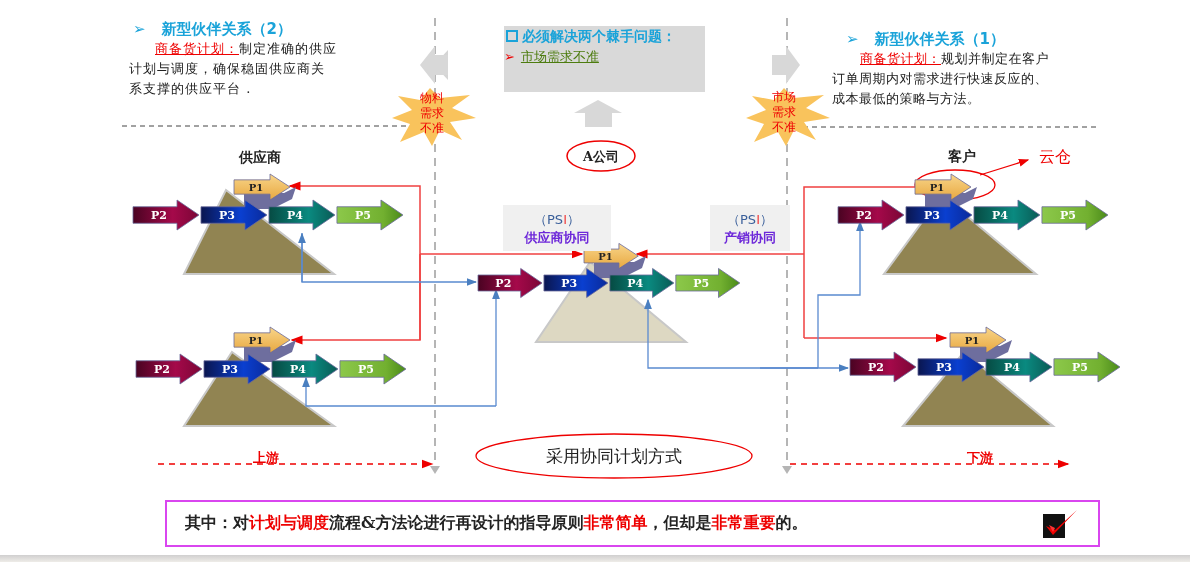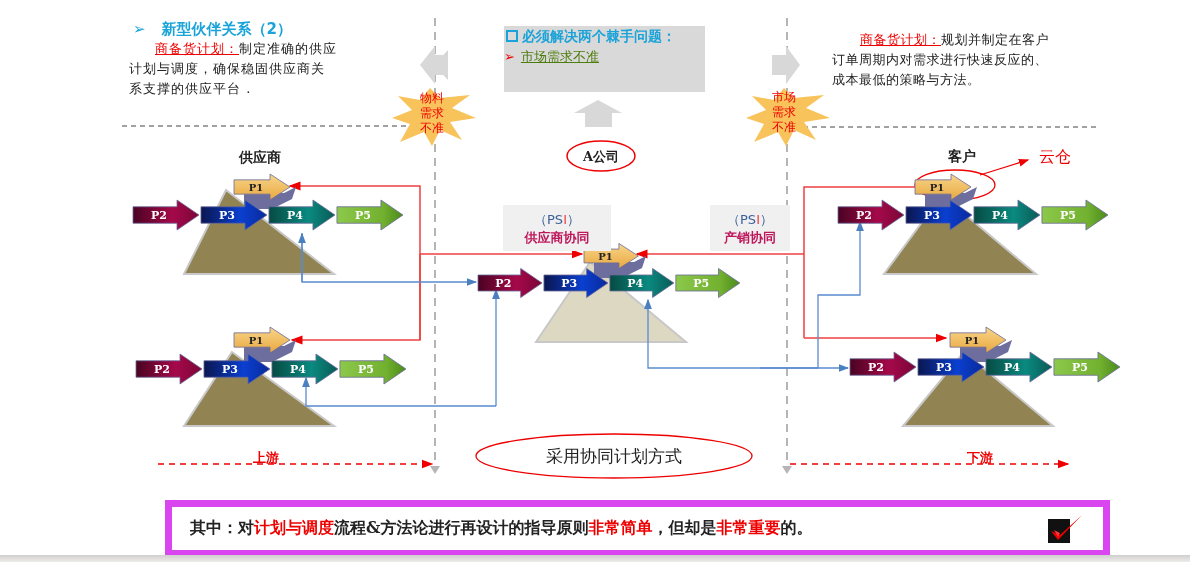--- a/index.html
+++ b/index.html
@@ -6,42 +6,45 @@
   body { width:1190px; height:562px; position:relative; overflow:hidden;
          font-family:"DejaVu Sans", sans-serif; }
   .abs { position:absolute; }
   .blue-title { color:#1aa3d9; font-weight:bold; font-size:15px; }
   .body-text { color:#222; font-family:"DejaVu Serif", serif; font-size:13px; line-height:20px; letter-spacing:1px; }
   .red-u { color:#e00; text-decoration:underline; }
   .gray-box { background:#d9d9d9; }
   .psi-box { background:#f0f0f0; text-align:center;margin-left:45px; }
   .psi { color:#3a5f9a; font-size:13px; }
   .psi-i { color:#e44; }
-  .psi-title { color:#be185d; font-weight:bold; font-size:13px; }
-  .footer-box { border:7px solid #d946ef; background:#fff; }
+  .psi-title { color:#6d28d9; font-weight:bold; font-size:13px; }
+  .footer-box { border:2px solid #d946ef; background:#fff; }
   .footer-text { font-family:"DejaVu Serif", serif; font-weight:bold; font-size:16px; color:#222; }
   .footer-text .r { color:#e00; }
   .bottom-bar { background:linear-gradient(#d0cfcf,#eeece8); }
   svg text { font-family:"DejaVu Serif", serif; font-weight:bold; }
 </style>
 </head>
 <body>
 
 <div class="abs" style="left:133px;top:20px;width:270px;">
   <div class="blue-title">
     <span style="margin-right:16px;">➢</span><span>新型伙伴关系（2）</span>
   </div>
   <div class="body-text" style="margin-left:-4px;">
     <span style="padding-left:26px;"></span><span class="red-u">商备货计划：</span><span>制定准确的供应</span><br>
     <span>计划与调度，确保稳固供应商关</span><br>
     <span>系支撑的供应平台 .</span>
   </div>
 </div>
 
 <div class="abs" style="left:846px;top:30px;width:290px;">
+  <div class="blue-title">
+    <span style="margin-right:16px;">➢</span><span>新型伙伴关系（1）</span>
+  </div>
   <div class="body-text" style="margin-left:-14px;letter-spacing:0.5px;">
     <span style="padding-left:28px;"></span><span class="red-u">商备货计划：</span><span>规划并制定在客户</span><br>
     <span>订单周期内对需求进行快速反应的、</span><br>
     <span>成本最低的策略与方法。</span>
   </div>
 </div>
 
 <div class="abs gray-box" style="left:504px;top:26px;width:201px;height:64px;padding-top:2px;">
   <div style="color:#1aa3d9;font-weight:bold;font-size:14px;white-space:nowrap;">
     <span style="display:inline-block;width:8px;height:8px;border:2px solid #1aa3d9;margin:0 4px 0 2px;vertical-align:-1px;"></span><span>必须解决两个棘手问题：</span>

